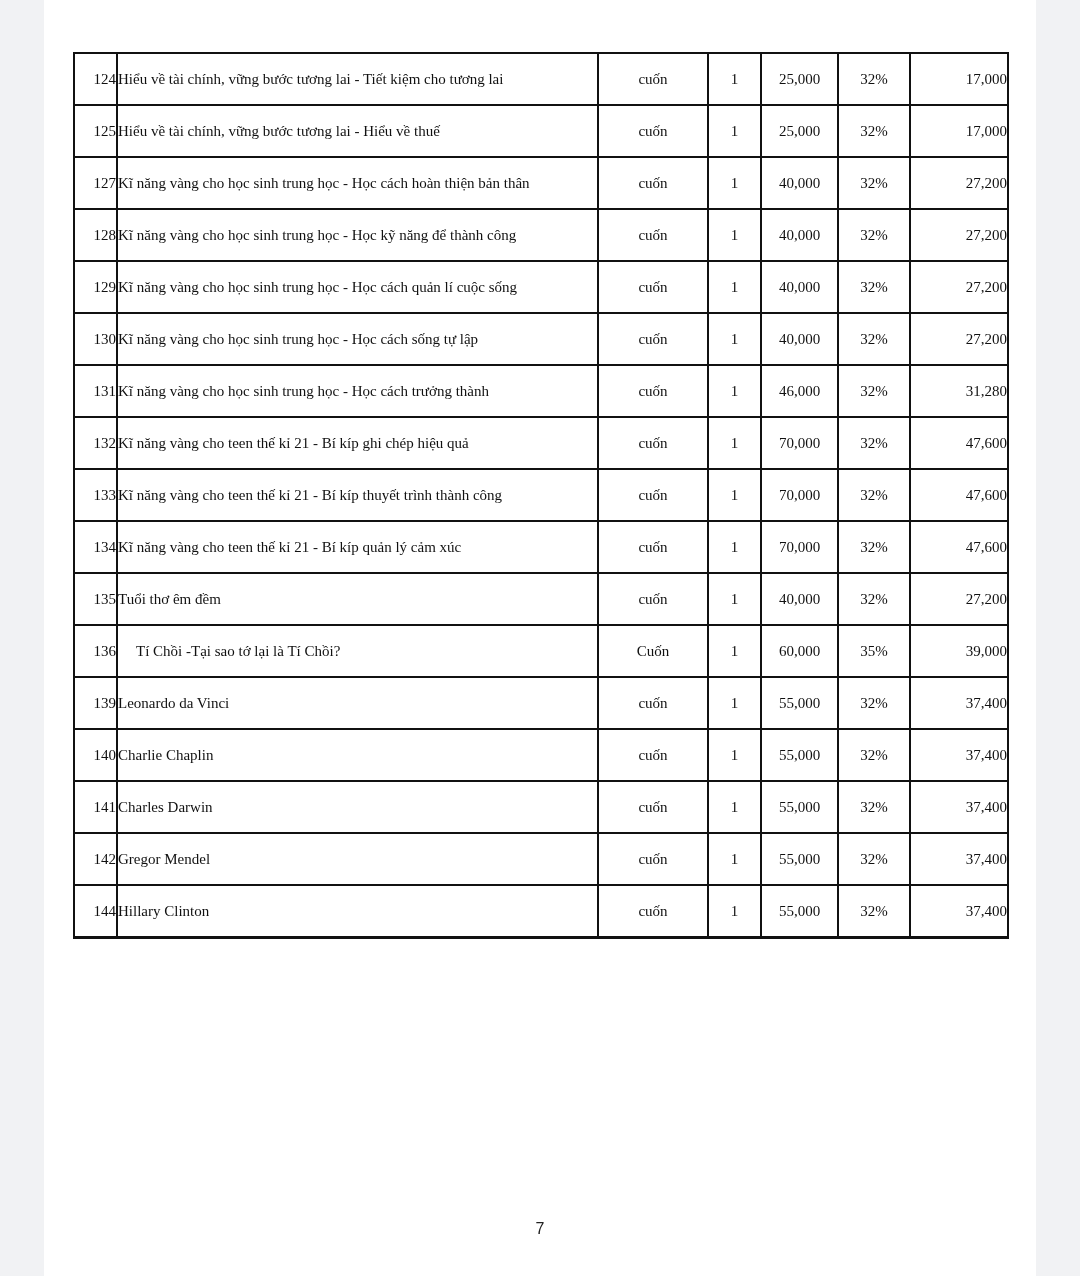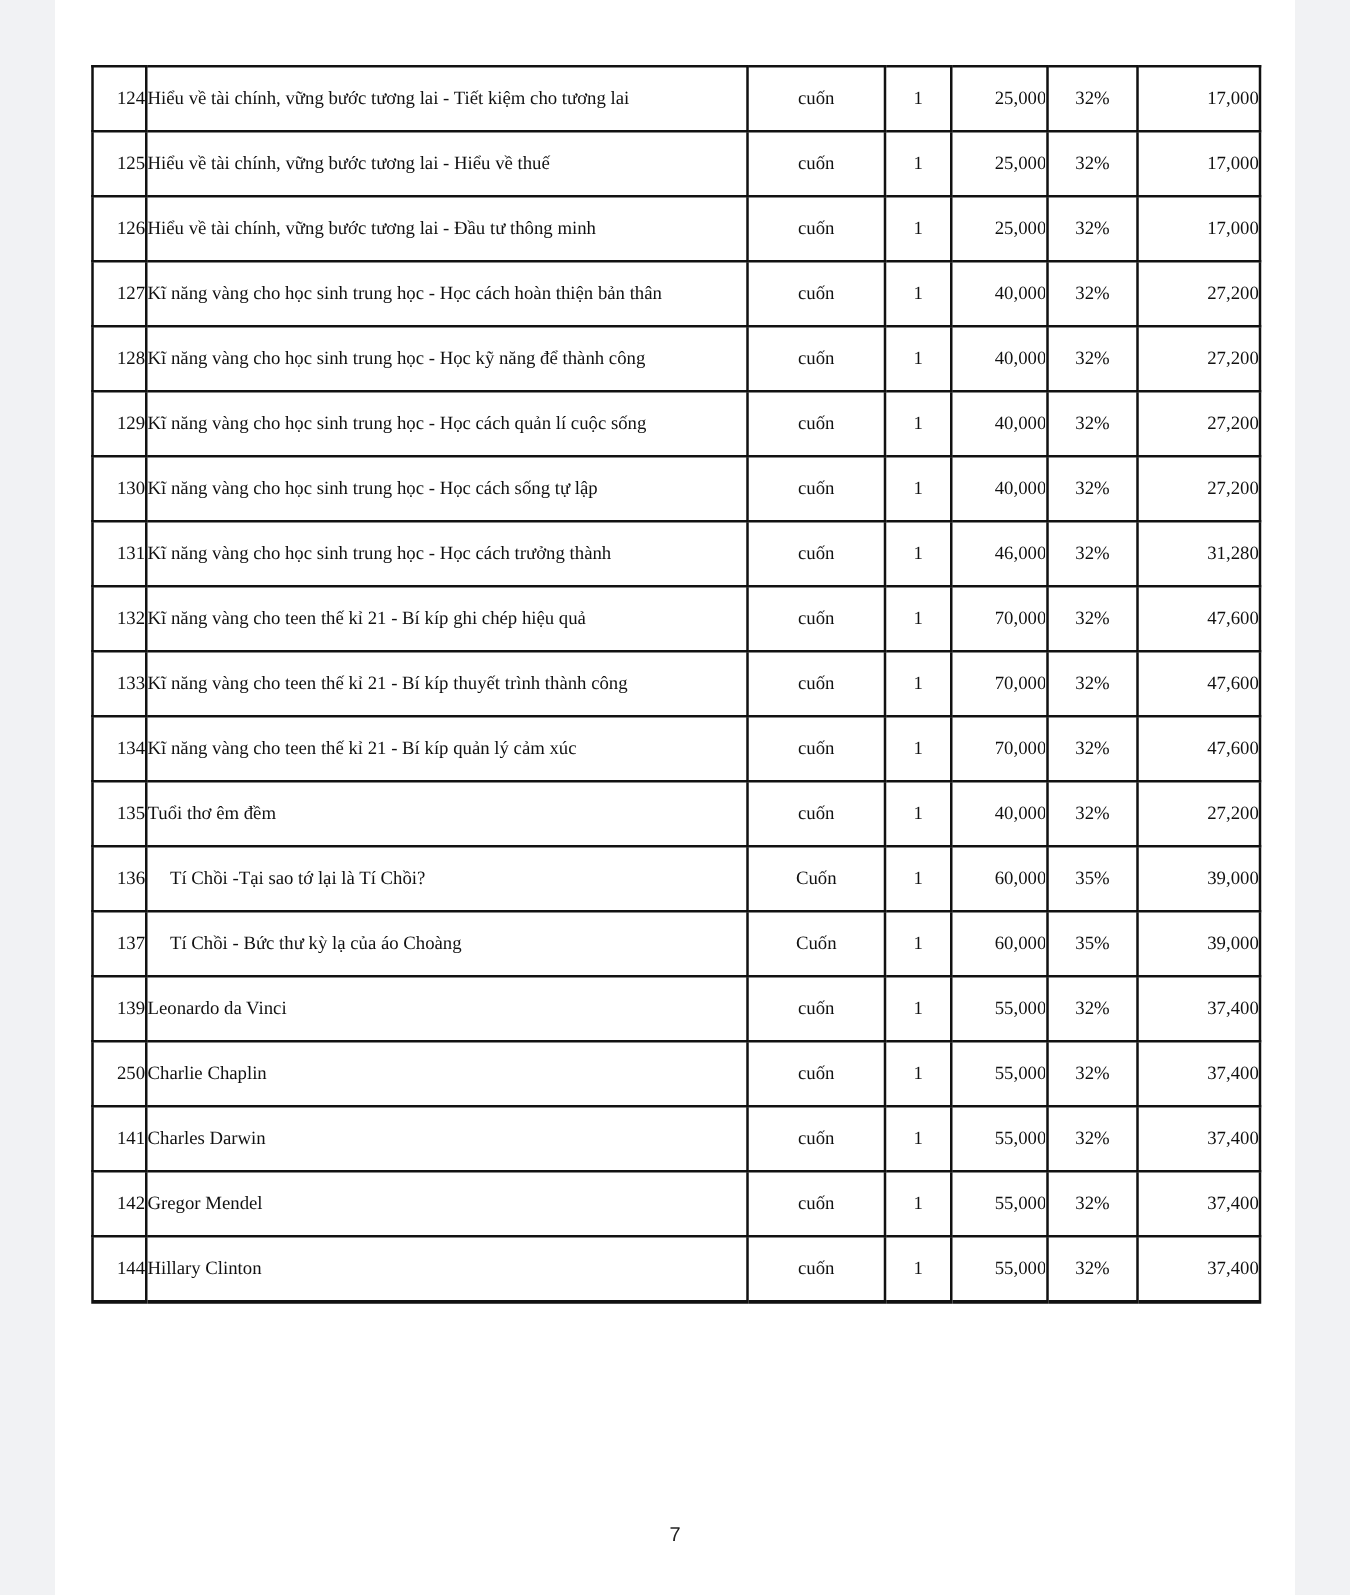--- a/index.html
+++ b/index.html
@@ -31,21 +31,21 @@
       padding: 0;
       white-space: nowrap;
       overflow: hidden;
     }
     table.book-table tr:last-child td { border-bottom-width: 3px; }
     td.c-no { text-align: right; padding-right: 1px; }
     td.c-title { text-align: left; padding-left: 2px; }
     td.c-title.indent { padding-left: 18px; }
     td.c-unit { text-align: center; }
     td.c-qty { text-align: center; }
-    td.c-price { text-align: right; padding-right: 7px; border-radius: 14px; }
+    td.c-price { text-align: center; padding-right: 7px; }
     td.c-disc { text-align: center; }
     td.c-total { text-align: right; padding-right: 8px; }
     .page-number {
       position: absolute;
       left: 0; width: 992px;
       top: 1220px;
       text-align: center;
       font-family: "Liberation Sans", "DejaVu Sans", sans-serif;
       font-size: 16px;
       color: #222;
@@ -78,29 +78,20 @@
         <tr>
           <td class="c-no">125</td>
           <td class="c-title">Hiểu về tài chính, vững bước tương lai - Hiểu về thuế</td>
           <td class="c-unit">cuốn</td>
           <td class="c-qty">1</td>
           <td class="c-price">25,000</td>
           <td class="c-disc">32%</td>
           <td class="c-total">17,000</td>
         </tr>
         <tr>
-          <td class="c-no">126</td>
-          <td class="c-title">Hiểu về tài chính, vững bước tương lai - Đầu tư thông minh</td>
-          <td class="c-unit">cuốn</td>
-          <td class="c-qty">1</td>
-          <td class="c-price">25,000</td>
-          <td class="c-disc">32%</td>
-          <td class="c-total">17,000</td>
-        </tr>
-        <tr>
           <td class="c-no">127</td>
           <td class="c-title">Kĩ năng vàng cho học sinh trung học - Học cách hoàn thiện bản thân</td>
           <td class="c-unit">cuốn</td>
           <td class="c-qty">1</td>
           <td class="c-price">40,000</td>
           <td class="c-disc">32%</td>
           <td class="c-total">27,200</td>
         </tr>
         <tr>
           <td class="c-no">128</td>
@@ -177,39 +168,30 @@
         <tr>
           <td class="c-no">136</td>
           <td class="c-title indent">Tí Chồi -Tại sao tớ lại là Tí Chồi?</td>
           <td class="c-unit">Cuốn</td>
           <td class="c-qty">1</td>
           <td class="c-price">60,000</td>
           <td class="c-disc">35%</td>
           <td class="c-total">39,000</td>
         </tr>
         <tr>
-          <td class="c-no">137</td>
-          <td class="c-title indent">Tí Chồi - Bức thư kỳ lạ của áo Choàng</td>
-          <td class="c-unit">Cuốn</td>
-          <td class="c-qty">1</td>
-          <td class="c-price">60,000</td>
-          <td class="c-disc">35%</td>
-          <td class="c-total">39,000</td>
-        </tr>
-        <tr>
           <td class="c-no">139</td>
           <td class="c-title">Leonardo da Vinci</td>
           <td class="c-unit">cuốn</td>
           <td class="c-qty">1</td>
           <td class="c-price">55,000</td>
           <td class="c-disc">32%</td>
           <td class="c-total">37,400</td>
         </tr>
         <tr>
-          <td class="c-no">250</td>
+          <td class="c-no">140</td>
           <td class="c-title">Charlie Chaplin</td>
           <td class="c-unit">cuốn</td>
           <td class="c-qty">1</td>
           <td class="c-price">55,000</td>
           <td class="c-disc">32%</td>
           <td class="c-total">37,400</td>
         </tr>
         <tr>
           <td class="c-no">141</td>
           <td class="c-title">Charles Darwin</td>

